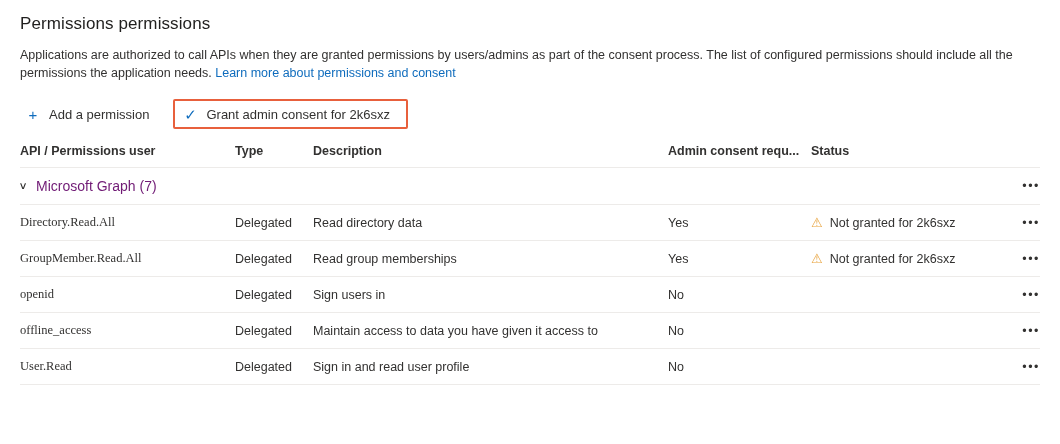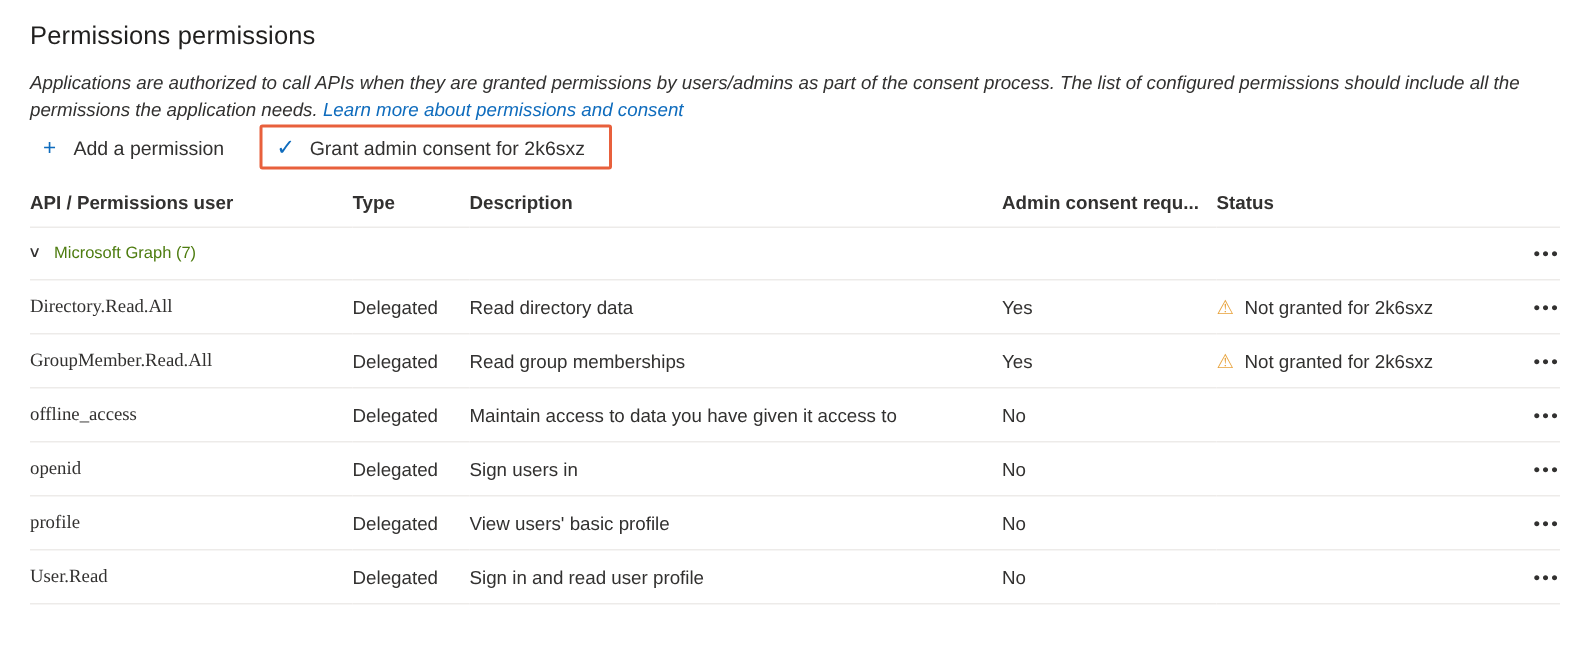--- a/index.html
+++ b/index.html
@@ -25,21 +25,21 @@
     font-weight: 400;
     color: #201f1e;
     margin: 0 0 12px 0;
     letter-spacing: 0.1px;
   }
   .description {
     font-size: 12.5px;
     color: #323130;
     line-height: 18px;
     max-width: 1010px;
-    font-style: italic;
+    margin-bottom: 16px;
   }
   .link {
     color: #0f6cbd;
     text-decoration: none;
     cursor: pointer;
   }
   .command-bar {
     display: flex;
     align-items: center;
     gap: 0px;
@@ -123,23 +123,23 @@
   }
   .chevron {
     color: #323130;
     font-size: 10px;
     line-height: 1;
     width: 12px;
     display: inline-block;
     transform: scaleX(1.25);
   }
   .group-link {
-    color: #4d7c0f;
-    cursor: pointer;
-    font-size: 11px;
+    color: #701a75;
+    cursor: pointer;
+    font-size: 14px;
   }
   .perm-name {
     color: #0f6cbd;
     padding-left: 34px;
     cursor: pointer;
     font-family: Liberation Serif, serif;
   }
   .status-cell {
     display: flex;
     align-items: center;
@@ -238,45 +238,37 @@
         <td>
           <div class="status-cell">
             <span class="warn-icon">⚠</span>
             <span>Not granted for 2k6sxz</span>
           </div>
         </td>
         <td class="ellipsis-btn">•••</td>
       </tr>
 
       <tr>
+        <td class="perm-name">openid</td>
+        <td>Delegated</td>
+        <td>Sign users in</td>
+        <td>No</td>
+        <td></td>
+        <td class="ellipsis-btn">•••</td>
+      </tr>
+
+      <tr>
         <td class="perm-name">offline_access</td>
         <td>Delegated</td>
         <td>Maintain access to data you have given it access to</td>
         <td>No</td>
         <td></td>
         <td class="ellipsis-btn">•••</td>
       </tr>
 
-      <tr>
-        <td class="perm-name">openid</td>
-        <td>Delegated</td>
-        <td>Sign users in</td>
-        <td>No</td>
-        <td></td>
-        <td class="ellipsis-btn">•••</td>
-      </tr>
-
-      <tr>
-        <td class="perm-name">profile</td>
-        <td>Delegated</td>
-        <td>View users' basic profile</td>
-        <td>No</td>
-        <td></td>
-        <td class="ellipsis-btn">•••</td>
-      </tr>
 
       <tr>
         <td class="perm-name">User.Read</td>
         <td>Delegated</td>
         <td>Sign in and read user profile</td>
         <td>No</td>
         <td></td>
         <td class="ellipsis-btn">•••</td>
       </tr>
     </tbody>

